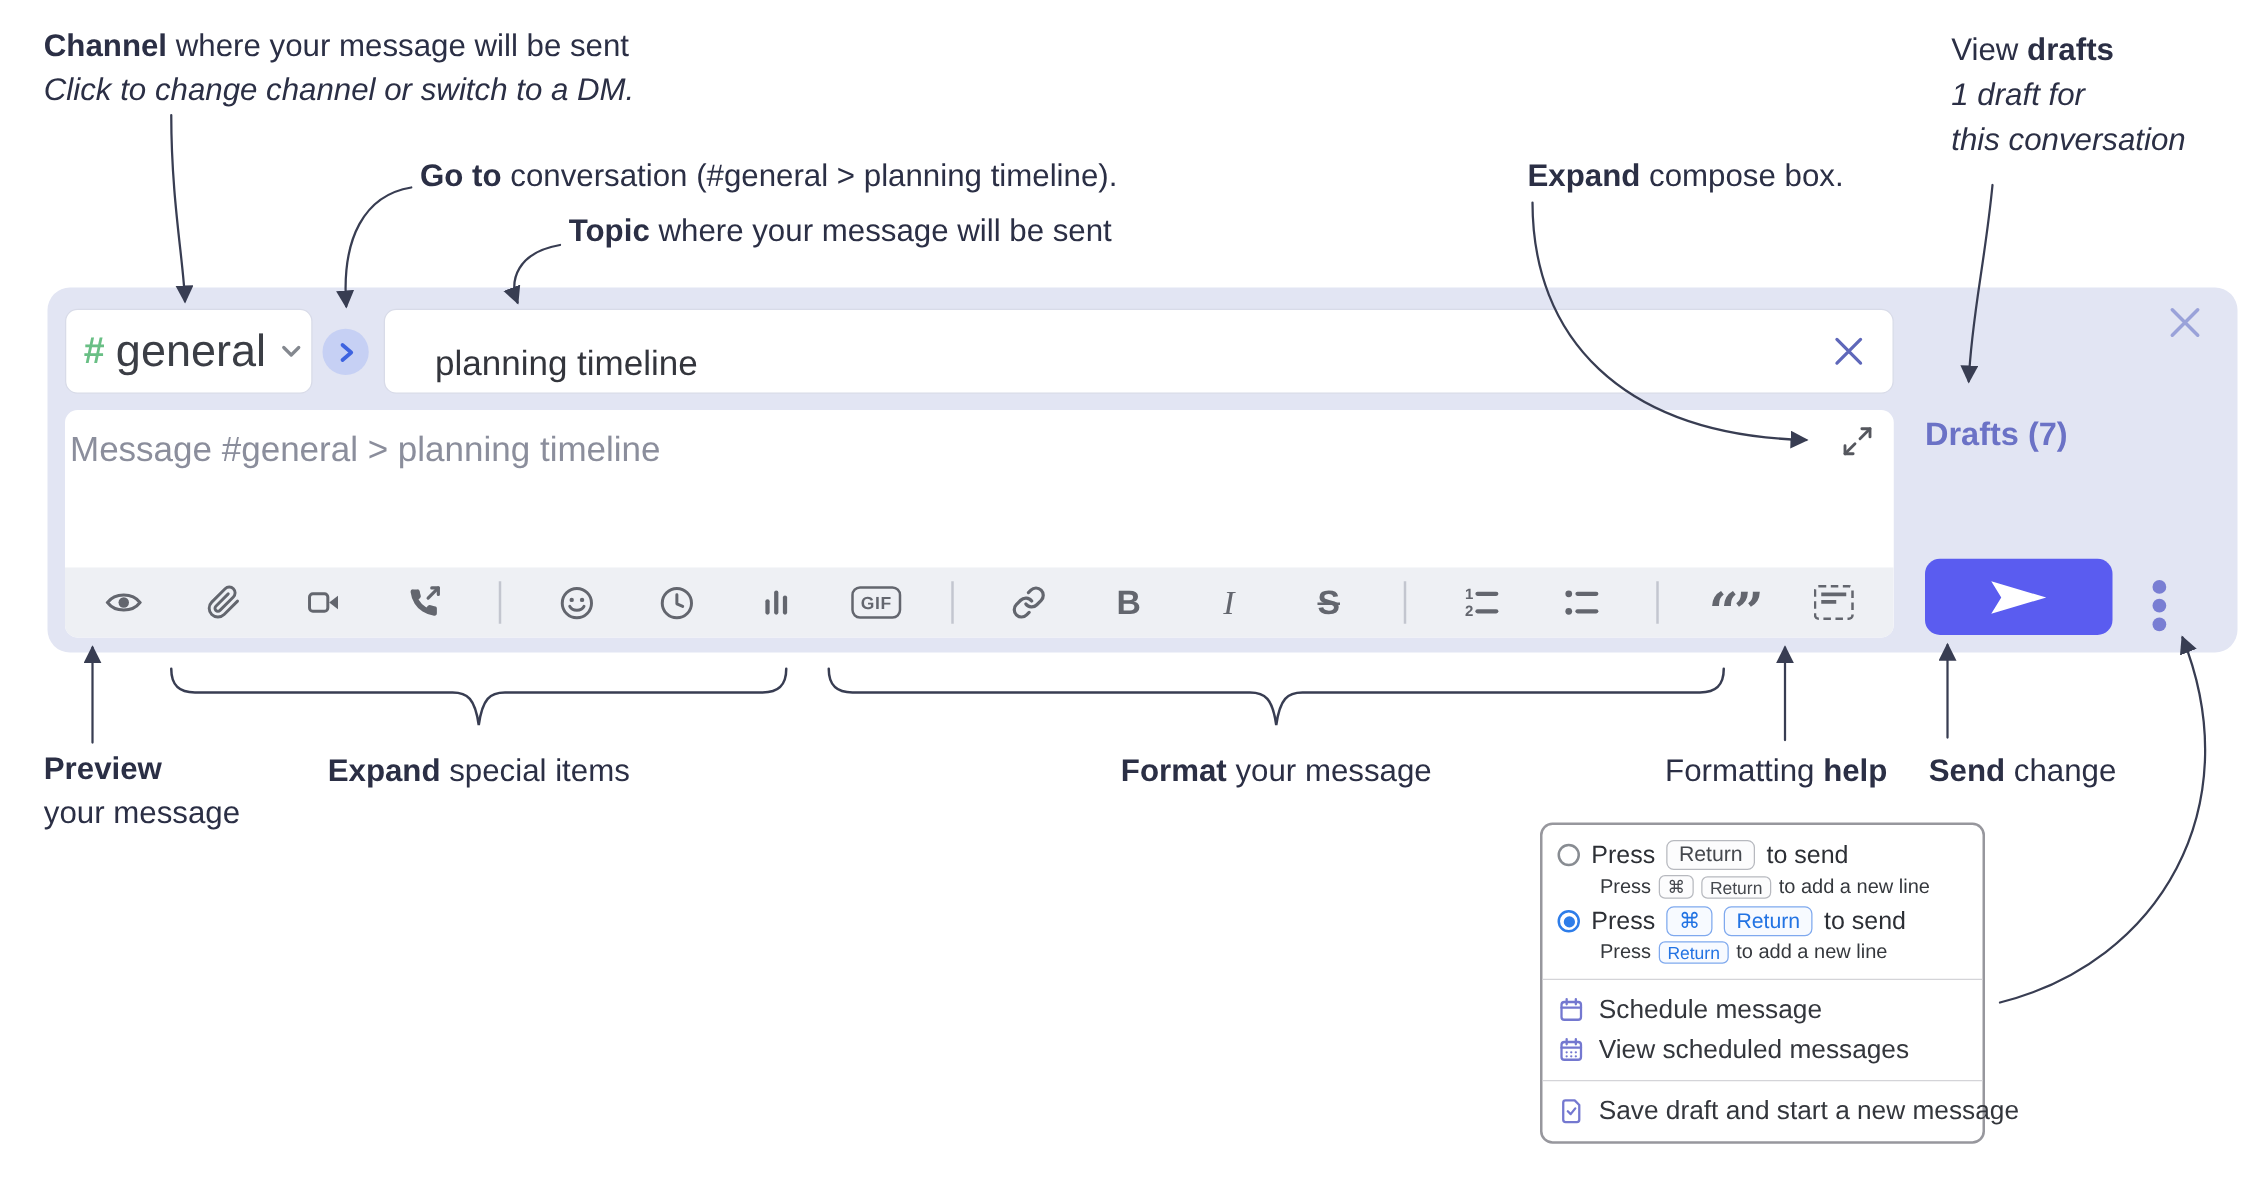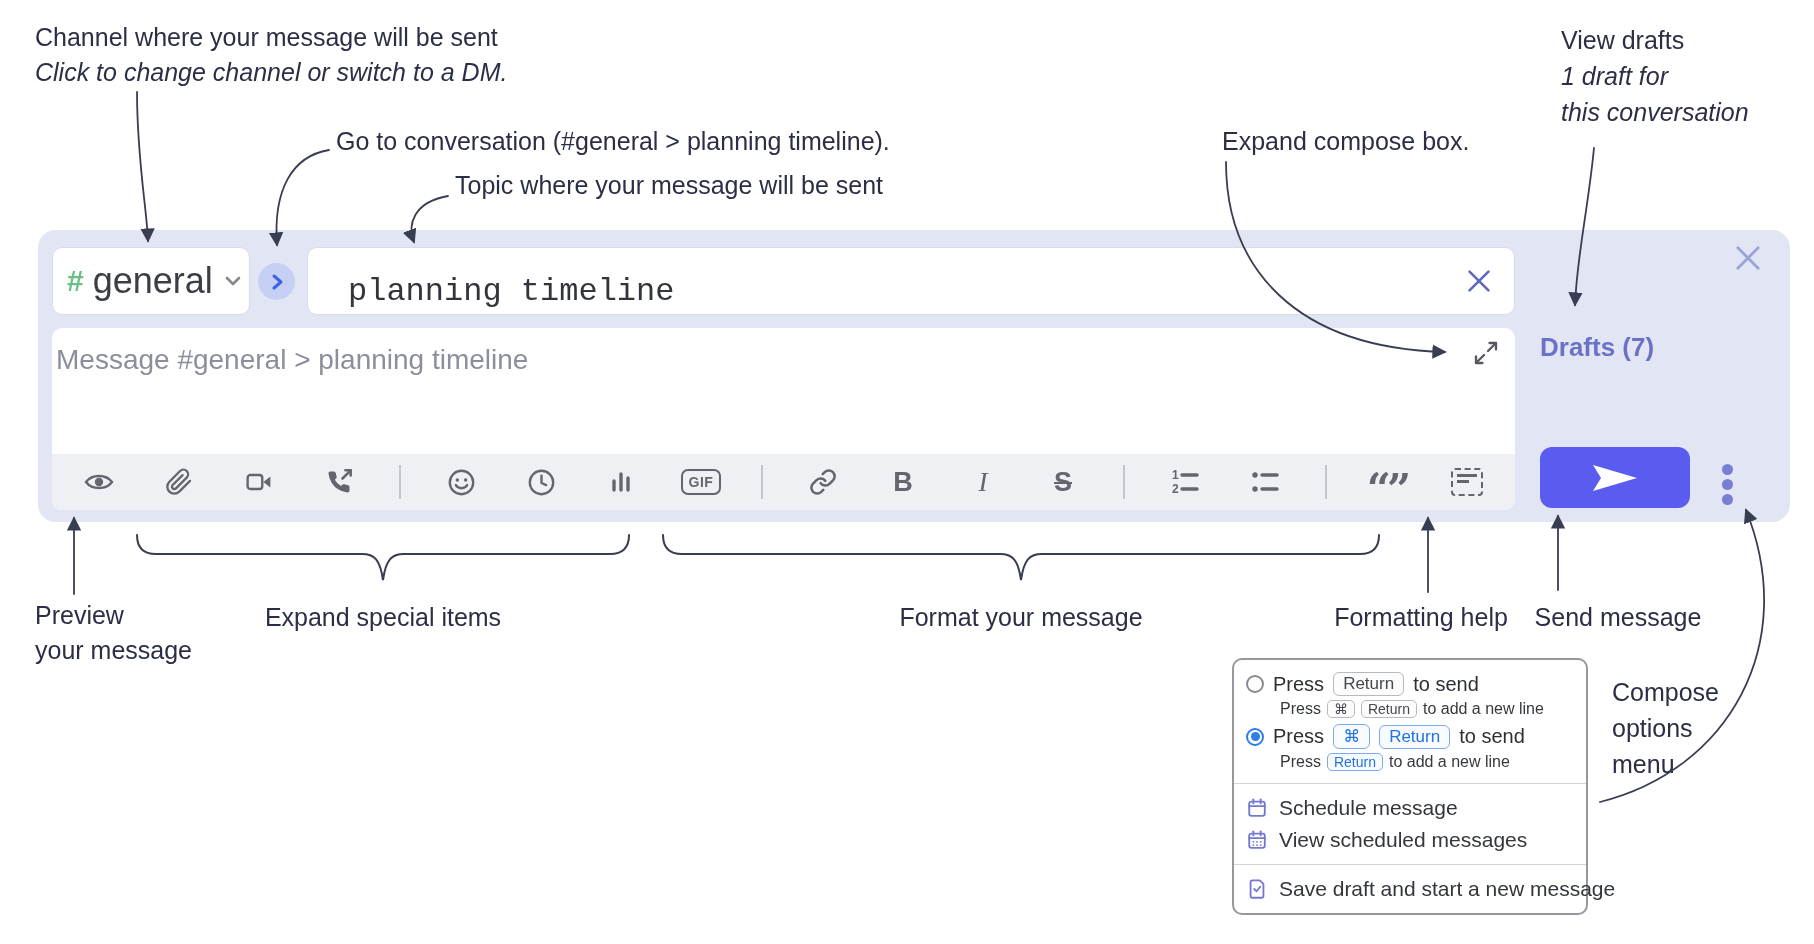--- a/index.html
+++ b/index.html
@@ -1,39 +1,39 @@
 <!DOCTYPE html>
 <html><head>
 <meta charset="utf-8">
 <style>
   html,body{margin:0;padding:0;background:#fff;}
   #canvas{position:relative;width:1814px;height:944px;background:#fff;overflow:hidden;
           font-family:"Liberation Sans","DejaVu Sans",sans-serif;color:#2b2f45;}
   
   .ann{position:absolute;font-size:25px;line-height:35px;color:#2b2f45;white-space:nowrap;z-index:3;}
-  .ann b{font-weight:400;}
+  .ann b{font-weight:700;}
   .ann .it{font-style:italic;}
   .ctr{transform:translateX(-50%);text-align:center;}
   
   #overlay{position:absolute;left:0;top:0;z-index:5;pointer-events:none;}
   .conn{fill:none;stroke:#383d52;stroke-width:1.8;stroke-linecap:round;}
   .brace{fill:none;stroke:#383d52;stroke-width:2;stroke-linecap:round;}
   
   #compose{position:absolute;left:38px;top:230px;width:1752px;height:292px;background:#e2e5f3;border-radius:18px;z-index:1;}
   .chanbox{position:absolute;left:14px;top:17px;width:198px;height:68px;background:#fff;border:1px solid #d8dbe8;border-radius:10px;
            box-sizing:border-box;display:flex;align-items:center;padding:0 14px;gap:9px;cursor:pointer;}
   .hash{color:#69bf85;font-weight:700;font-size:30px;line-height:30px;}
   .chan-name{font-size:36px;color:#3b3e45;}
   .chev{margin-left:auto;display:flex;}
   .gotobtn{position:absolute;left:220px;top:33px;width:37px;height:37px;border-radius:50%;background:#c6d0f4;border:none;
            display:flex;align-items:center;justify-content:center;cursor:pointer;padding:0;}
   .topicbox{position:absolute;left:269px;top:17px;width:1208px;height:68px;background:#fff;border:1px solid #d8dbe8;border-radius:10px;
             box-sizing:border-box;display:flex;align-items:center;padding:0 22px 0 38px;}
-  .topicbox input{flex:1;border:none;outline:none;font-size:32px;color:#33353c;background:transparent;
-                  font-family:Liberation Mono, monospace;margin-top:20px;}
+  .topicbox input{flex:1;border:none;outline:none;font-size:28px;color:#33353c;background:transparent;
+                  font-family:Liberation Sans, sans-serif;margin-top:20px;}
   .xbtn{display:flex;align-items:center;justify-content:center;cursor:pointer;background:none;border:none;padding:0;}
   .closeX{position:absolute;right:28px;top:14px;}
   .msgbox{position:absolute;left:14px;top:98px;width:1463px;height:182px;background:#fff;border-radius:10px;
           box-sizing:border-box;display:flex;flex-direction:column;overflow:hidden;}
   .msgarea{flex:1;position:relative;}
   .msgarea textarea{width:100%;height:100%;border:none;outline:none;resize:none;background:transparent;box-sizing:border-box;
           padding:16px 60px 0 4px;font-size:28px;color:#33353c;font-family:"Liberation Sans","DejaVu Sans",sans-serif;}
   .msgarea textarea::placeholder{color:#8b8e9c;opacity:1;}
   .expand{position:absolute;right:16px;top:12px;cursor:pointer;}
   .toolbar{height:56px;background:#eef0f4;display:flex;align-items:center;gap:24px;padding:0 62px 0 19px;}
@@ -122,26 +122,21 @@
   <div class="ann ctr" style="left:383px;top:600px;">
     <b>Expand</b><span> special items</span>
   </div>
   <div class="ann ctr" style="left:1021px;top:600px;">
     <b>Format</b><span> your message</span>
   </div>
   <div class="ann ctr" style="left:1421px;top:600px;">
     <span>Formatting </span><b>help</b>
   </div>
   <div class="ann ctr" style="left:1618px;top:600px;">
-    <b>Send</b><span> message</span>
-  </div>
-  <div class="ann" style="left:1612px;top:674px;line-height:36px;">
-    <div><b>Compose</b></div>
-    <div><b>options</b></div>
-    <div>menu</div>
+    <b>Send</b><span> change</span>
   </div>
 
   <div id="compose">
 
     <div class="chanbox">
       <span class="hash">#</span>
       <span class="chan-name">general</span>
       <span class="chev">
         <svg width="22" height="22" viewBox="0 0 22 22">
             <polyline points="5,8 11,14 17,8" fill="none" stroke="#84888f" stroke-width="2.6" stroke-linecap="round" stroke-linejoin="round"></polyline>

